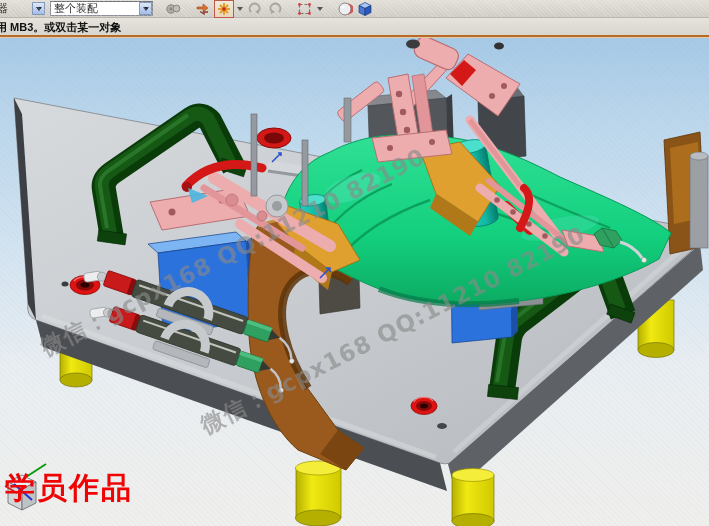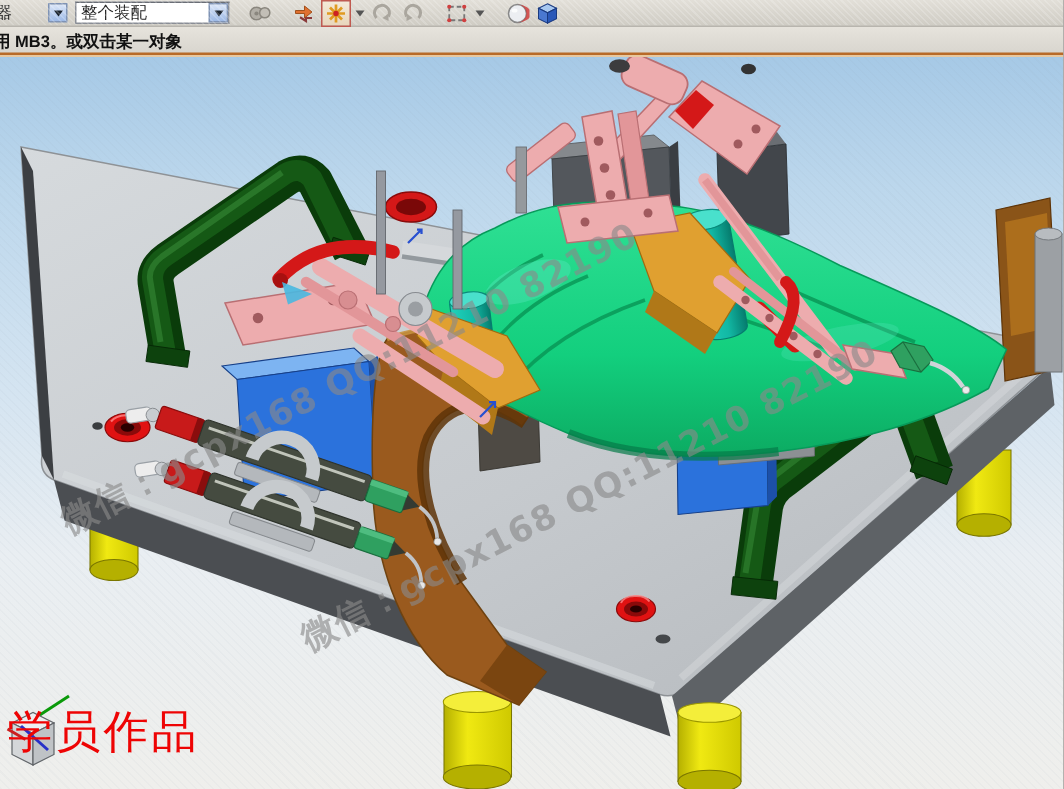--- a/index.html
+++ b/index.html
@@ -50,21 +50,21 @@
   
   .viewport{
     position:absolute;left:0;top:38px;width:709px;height:488px;overflow:hidden;
     background:linear-gradient(180deg,var(--viewport_sky_top) 0%,#bcd7ec 18%,var(--viewport_sky_mid) 45%,#e9eef2 68%,var(--viewport_floor) 100%);
   }
   .vp-tex{position:absolute;inset:0;pointer-events:none;
     background:repeating-linear-gradient(45deg,rgba(140,155,170,.05) 0 1px,transparent 1px 4px);}
   .vp-svg{position:absolute;left:0;top:0;}
   .caption{
     position:absolute;left:5px;top:430px;
-    font-family:"DejaVu Sans",sans-serif;font-size:30px;font-weight:normal;
+    font-family:"DejaVu Sans",sans-serif;font-size:30px;font-weight:bold;
     letter-spacing:2px;color:var(--caption_red);white-space:nowrap;z-index:5;
   }
   .wm{font-family:"DejaVu Sans",sans-serif;font-weight:bold;font-size:23px;
       fill:var(--watermark_gray);opacity:.62;letter-spacing:1px;}
 </style>
 </head>
 <body>
 
 <div class="screen">
 

